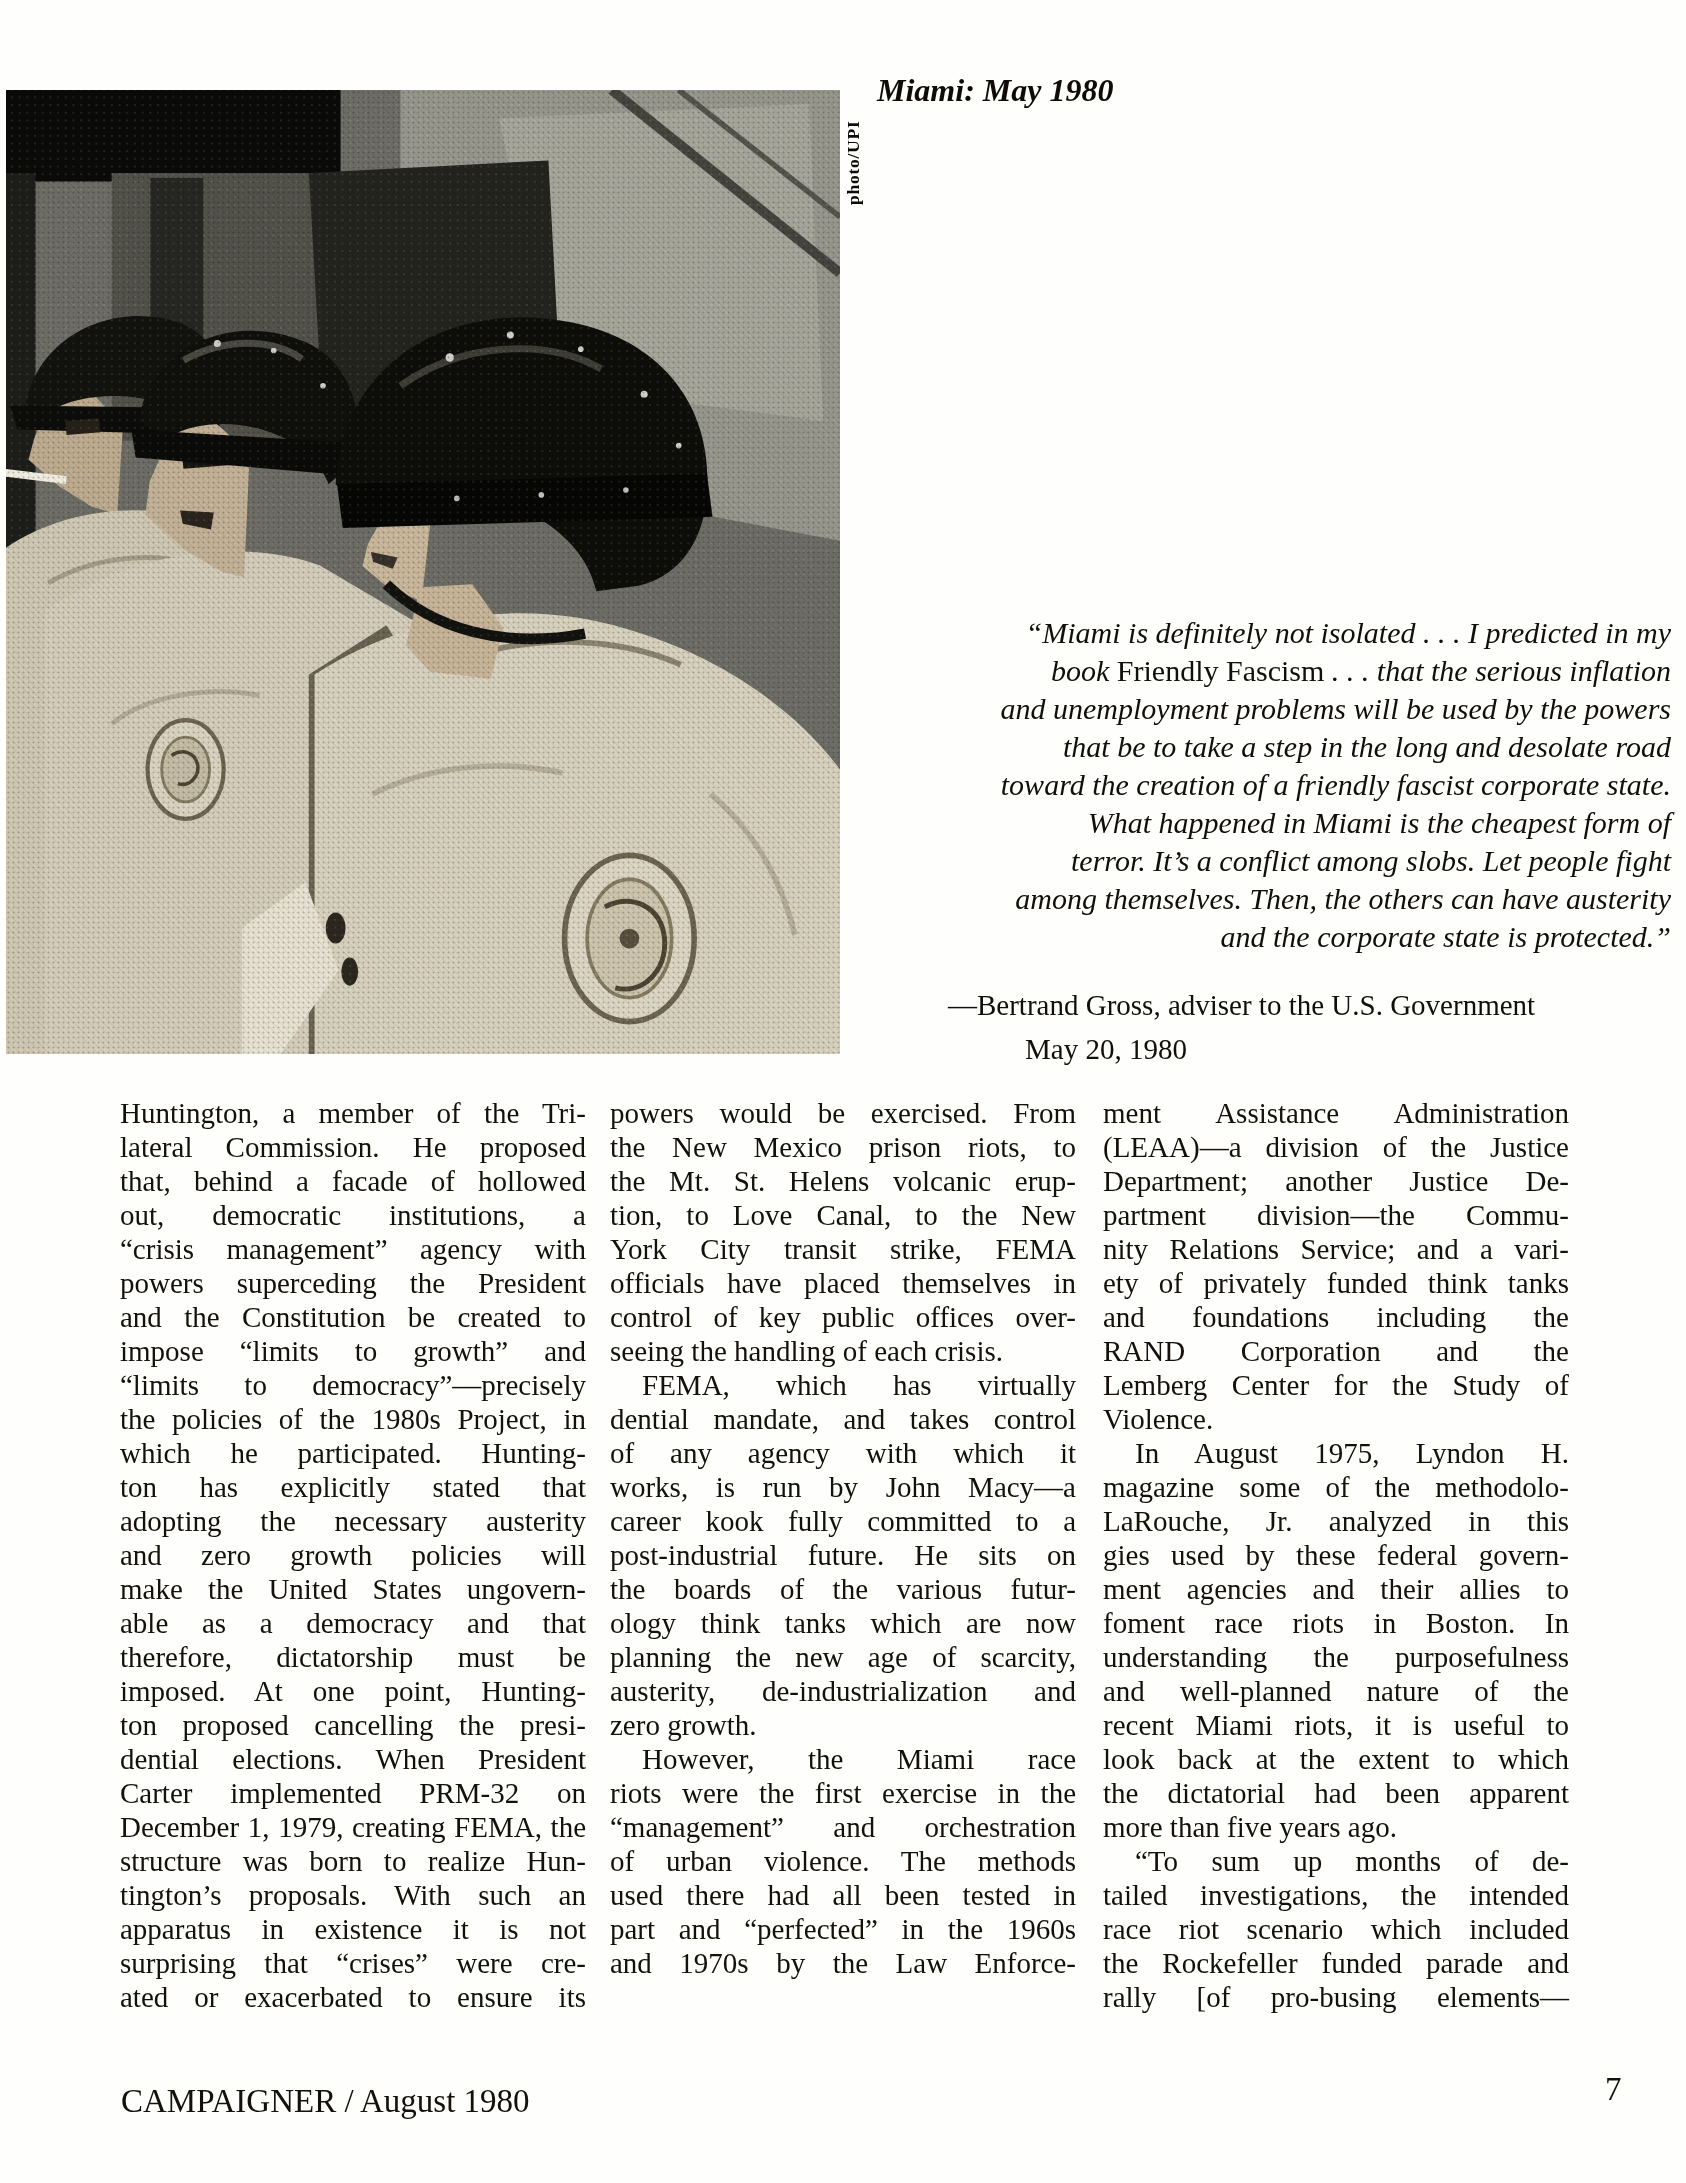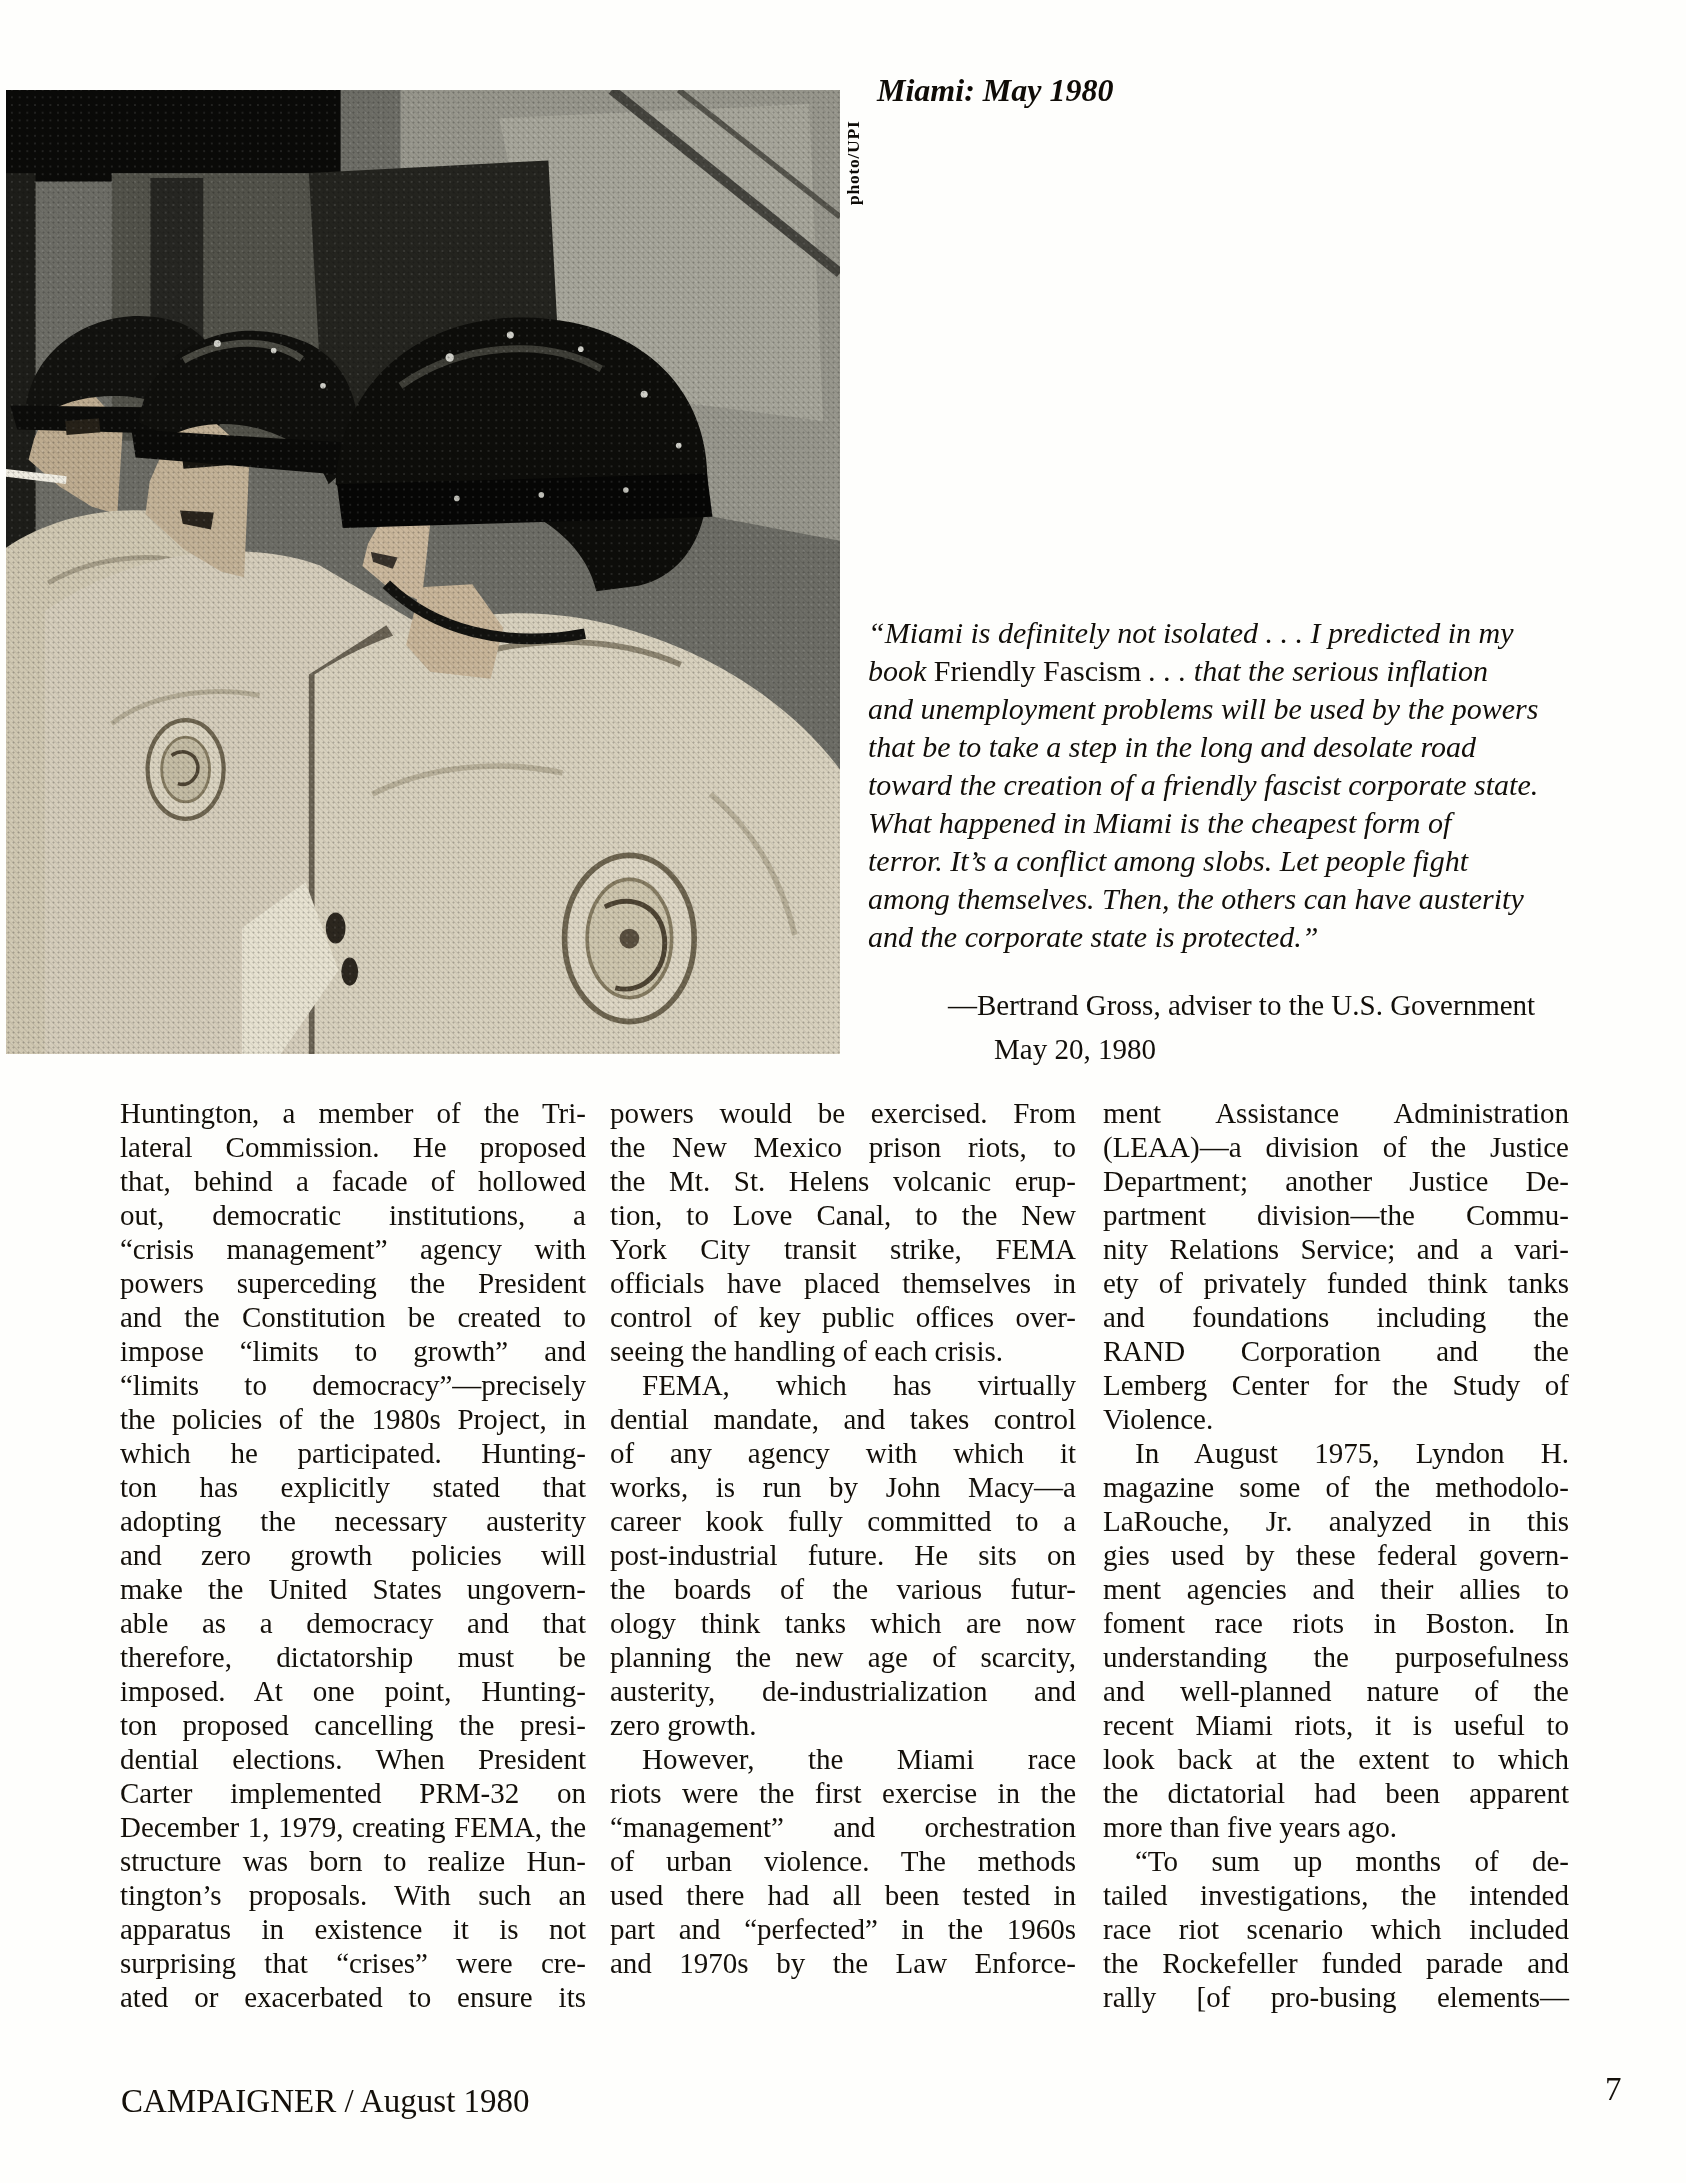--- a/index.html
+++ b/index.html
@@ -19,24 +19,24 @@
   .photo-credit{position:absolute;left:843px;top:99px;height:106px;
     writing-mode:vertical-rl;transform:rotate(180deg);
     font-size:17.6px;font-weight:bold;letter-spacing:0.7px;color:#0d0b07;}
 
   .caption-title{position:absolute;left:877px;top:72px;margin:0;
     font-size:32px;font-weight:bold;font-style:italic;color:#0f0c07;}
 
   
   .pull-quote{position:absolute;left:868px;top:614px;width:803px;margin:0;
     font-style:italic;font-size:30px;line-height:38px;color:#120f0a;}
-  .qline{text-align:left;white-space:nowrap;}
+  .qline{text-align:right;white-space:nowrap;}
   .rm{font-style:normal;}
   .attribution{position:absolute;left:948px;top:983px;font-size:29px;line-height:44px;color:#120f0a;}
-  .attr2{margin-left:46px;}
+  .attr2{margin-left:77px;}
 
   
   .col{position:absolute;top:1096px;width:466px;font-size:29px;line-height:34px;color:#14100a;}
   .col1{left:120px;}
   .col2{left:610px;}
   .col3{left:1103px;}
   .line{text-align:justify;text-align-last:justify;white-space:nowrap;}
   .line.end{text-align-last:left;}
   .line.indent{text-indent:32px;}
 

